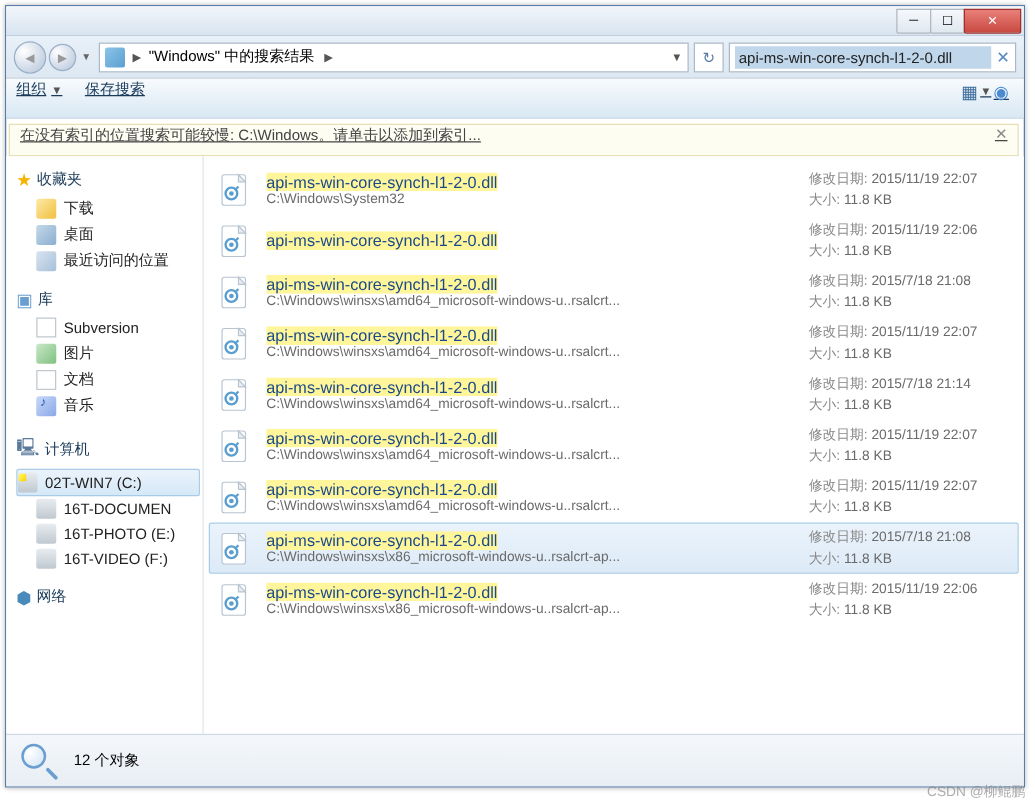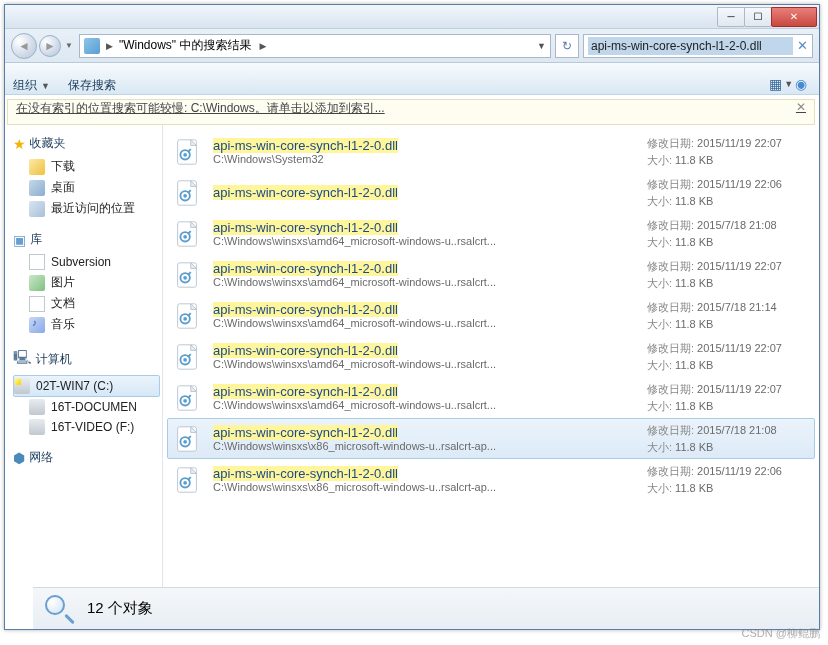--- a/index.html
+++ b/index.html
@@ -17,21 +17,21 @@
     .nav-circle { width: 26px; height: 26px; border-radius: 50%; background: radial-gradient(circle at 30% 30%,#fff 0%,#d0dae8 60%,#b8c8d8 100%); border: 1px solid #9ab0c8; display: flex; align-items: center; justify-content: center; color: #999; font-size: 12px; }
     .nav-dd { width: 12px; font-size: 8px; color: #666; text-align: center; }
     .path-box { flex: 1; height: 24px; background: #fff; border: 1px solid #a8b8c8; display: flex; align-items: center; padding: 0 4px; font-size: 12px; }
     .path-icon { width: 16px; height: 16px; background: linear-gradient(135deg,#8bc5e8,#5a9ed0); border-radius: 2px; margin-right: 4px; }
     .refresh-box { width: 24px; height: 24px; background: #fff; border: 1px solid #a8b8c8; display: flex; align-items: center; justify-content: center; font-size: 12px; color: #5a7ca8; }
     .search-box { width: 230px; height: 24px; background: #fff; border: 1px solid #a8b8c8; display: flex; align-items: center; padding: 0 4px; }
     .search-input { flex: 1; border: none; outline: none; font-size: 12px; color: #222; background: #bfd6eb; padding: 2px 3px; }
     .search-input::selection { background: #3399ff; color: #fff; }
     .search-x { color: #5a8ac8; font-size: 13px; margin-left: 4px; }
     
-    .toolbar { height: 32px; background: linear-gradient(to bottom,#f8fbfe 0%,#e8f1f8 50%,#d8e8f4 100%); display: flex; align-items: flex-end; padding: 0 8px; font-size: 12px; color: #1a3a5a; border-bottom: 1px solid #c0d4e4; }
+    .toolbar { height: 32px; background: linear-gradient(to bottom,#f8fbfe 0%,#e8f1f8 50%,#d8e8f4 100%); display: flex; align-items: flex-start; padding: 0 8px; font-size: 12px; color: #1a3a5a; border-bottom: 1px solid #c0d4e4; text-decoration: underline; }
     .tb-item { margin-right: 18px; display: flex; align-items: center; gap: 2px; }
     .tb-spacer { flex: 1; }
     .tb-icon { width: 20px; height: 20px; display: flex; align-items: center; justify-content: center; color: #3a6a9a; font-size: 14px; }
     
     .index-banner { height: 26px; background: #fefdf2; border: 1px solid #e6e0b8; margin: 4px 4px 0 2px; display: flex; padding: 0 8px; font-size: 12px; color: #444; text-decoration: underline; }
     .index-banner .close-x { margin-left: auto; color: #888; font-size: 12px; cursor: pointer; }
     
     .body-area { flex: 1; display: flex; overflow: hidden; background: #fff; }
     
     .sidebar { width: 158px; border-right: 1px solid #e0e6ec; padding: 10px 0 0 8px; font-size: 12px; overflow: hidden; }
@@ -61,21 +61,21 @@
     .r-row.sel { background: linear-gradient(to bottom,#ebf3fb,#dceaf7); border: 1px solid #a8cce8; border-radius: 2px; padding: 3px 7px 3px 3px; }
     .r-icon { width: 32px; height: 32px; flex-shrink: 0; display: flex; align-items: center; justify-content: center; }
     .r-icon svg { width: 30px; height: 30px; }
     .r-main { flex: 1; overflow: hidden; }
     .r-title { font-size: 13px; color: #1a4a8a; white-space: nowrap; overflow: hidden; text-overflow: ellipsis; }
     .r-title .hl { background: #fff59a; }
     .r-path { font-size: 11px; color: #6a6a6a; white-space: nowrap; overflow: hidden; text-overflow: ellipsis; }
     .r-meta { width: 160px; flex-shrink: 0; font-size: 11px; color: #6a6a6a; line-height: 1.5; }
     .r-meta .lbl { color: #888; }
     
-    .statusbar { height: 42px; background: linear-gradient(to bottom,#f4f7fa,#e8eef4); border-top: 1px solid #d0dae4; display: flex; align-items: center; padding: 0 10px; gap: 12px; font-size: 15px; margin-left: 28px; }
+    .statusbar { height: 42px; background: linear-gradient(to bottom,#f4f7fa,#e8eef4); border-top: 1px solid #d0dae4; display: flex; align-items: center; padding: 0 10px; gap: 12px; font-size: 12px; }
     .magnifier { width: 32px; height: 32px; position: relative; }
     .mag-g { width: 20px; height: 20px; border: 2px solid #6a9ed0; border-radius: 50%; position: absolute; top: 2px; left: 2px; background: radial-gradient(circle at 30% 30%,#fff,#d0e4f4);}
     .mag-h { width: 3px; height: 12px; background: #6a9ed0; position: absolute; bottom: 0; right: 4px; transform: rotate(-45deg); border-radius: 2px; }
     
     .chev { color: #555; font-size: 9px; margin-left: 2px; }
     .watermark { position: absolute; bottom: 4px; right: 8px; font-size: 11px; color: rgba(120,120,120,0.6); }
   </style>
 </head>
 <body>
 
@@ -177,20 +177,24 @@
         <div class="nav-item sel">
             <span class="ni cdrive"></span>
             <span>02T-WIN7 (C:)</span>
           </div>
         <div class="nav-item">
             <span class="ni drive"></span>
             <span>16T-DOCUMEN</span>
           </div>
         <div class="nav-item">
             <span class="ni drive"></span>
+            <span>16T-PHOTO (E:)</span>
+          </div>
+        <div class="nav-item">
+            <span class="ni drive"></span>
             <span>16T-VIDEO (F:)</span>
           </div>
       </div>
       <div class="nav-group">
         <div class="nav-head">
             <span class="net-i">⬢</span>
             <span>网络</span>
           </div>
       </div>
     </div>

